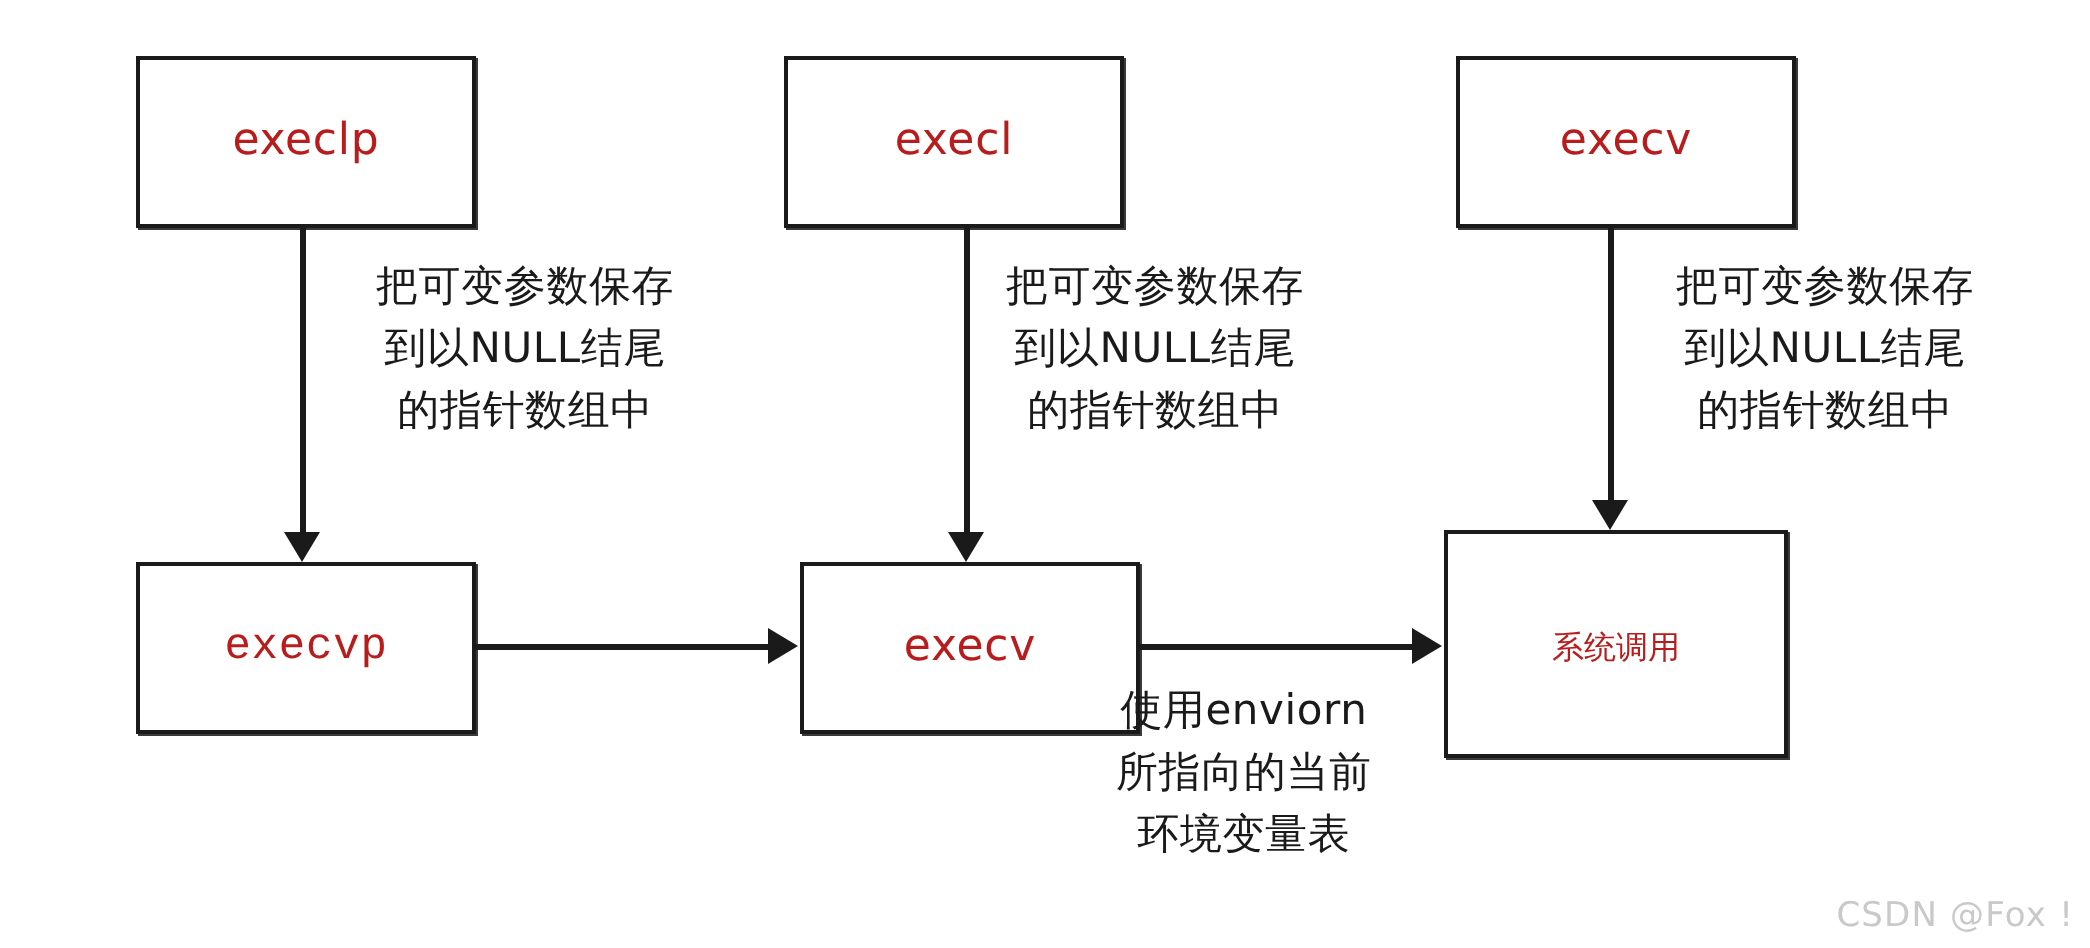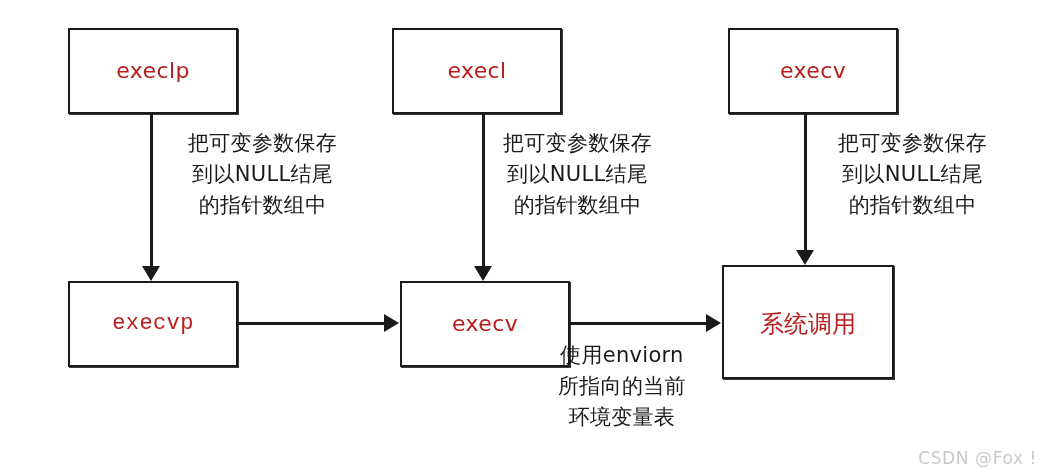--- a/index.html
+++ b/index.html
@@ -30,21 +30,21 @@
     text-align: center;
     color: #b91c1c;
   }
   .node .label-en {
     font-size: 22px;
     letter-spacing: 0.4px;
     line-height: 1.15;
     white-space: nowrap;
   }
   .node .label-cn {
-    font-size: 24px;
+    font-size: 16px;
     line-height: 1.25;
     margin-top: 4px;
     white-space: nowrap;
   }
 
   
   #node-execlp  { left: 68px;  top: 28px;  width: 170px; height: 86px; }
   #node-execl   { left: 392px; top: 28px;  width: 170px; height: 86px; }
   #node-execle  { left: 728px; top: 28px;  width: 170px; height: 86px; }
   

